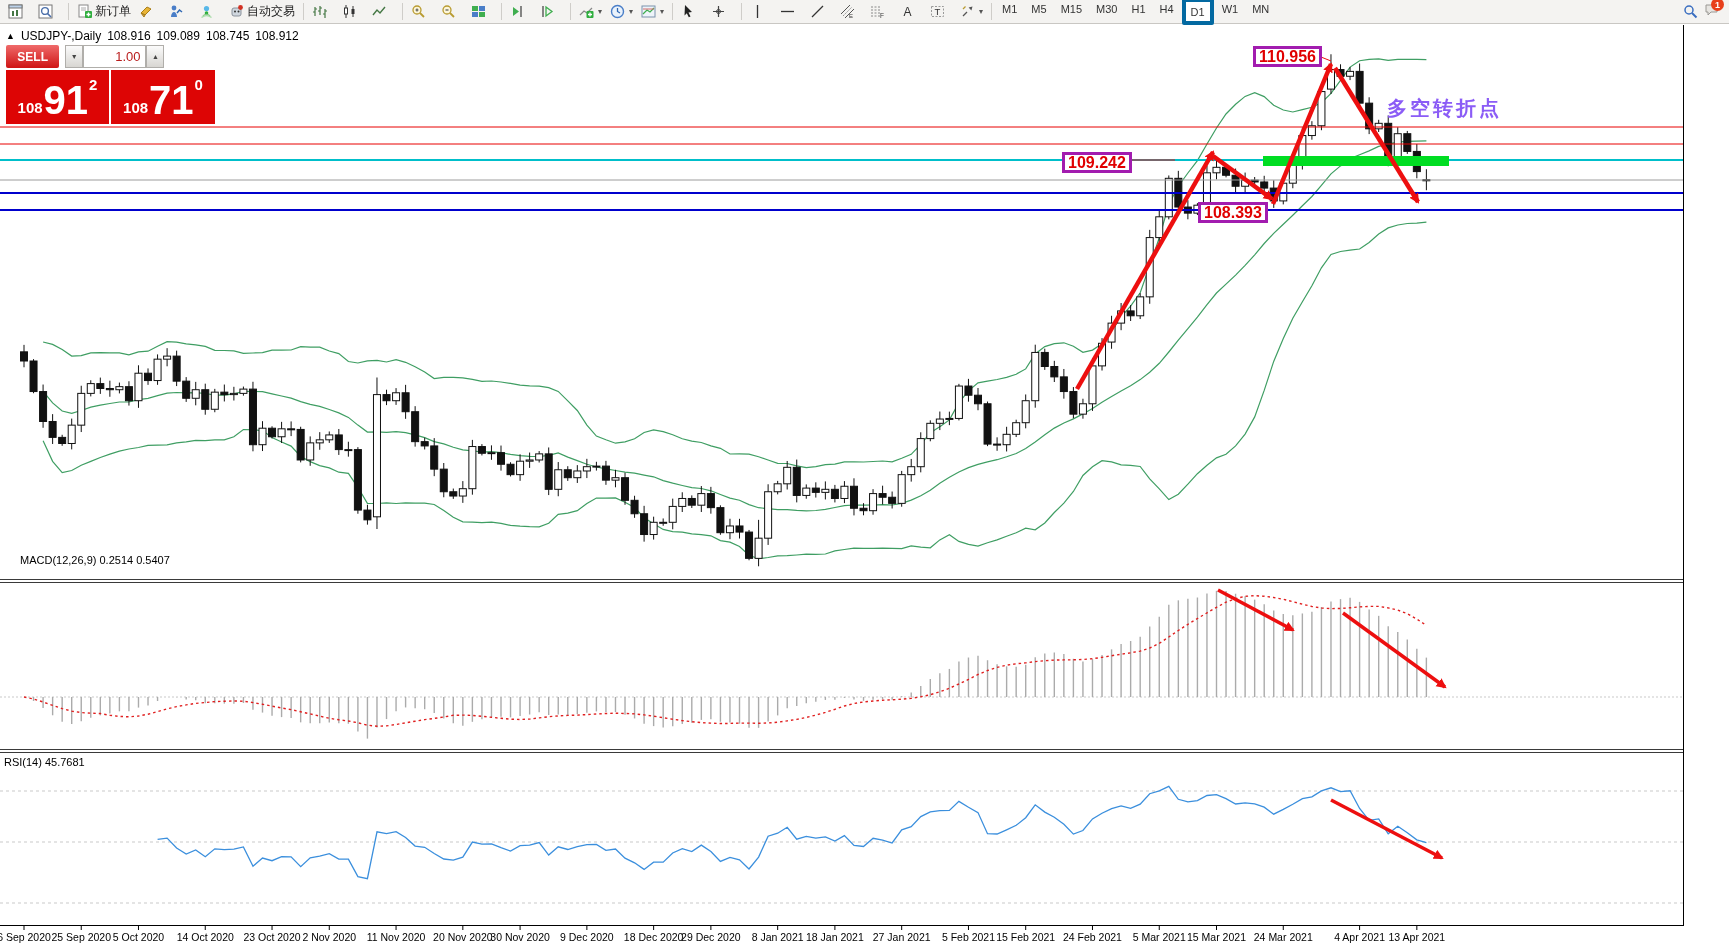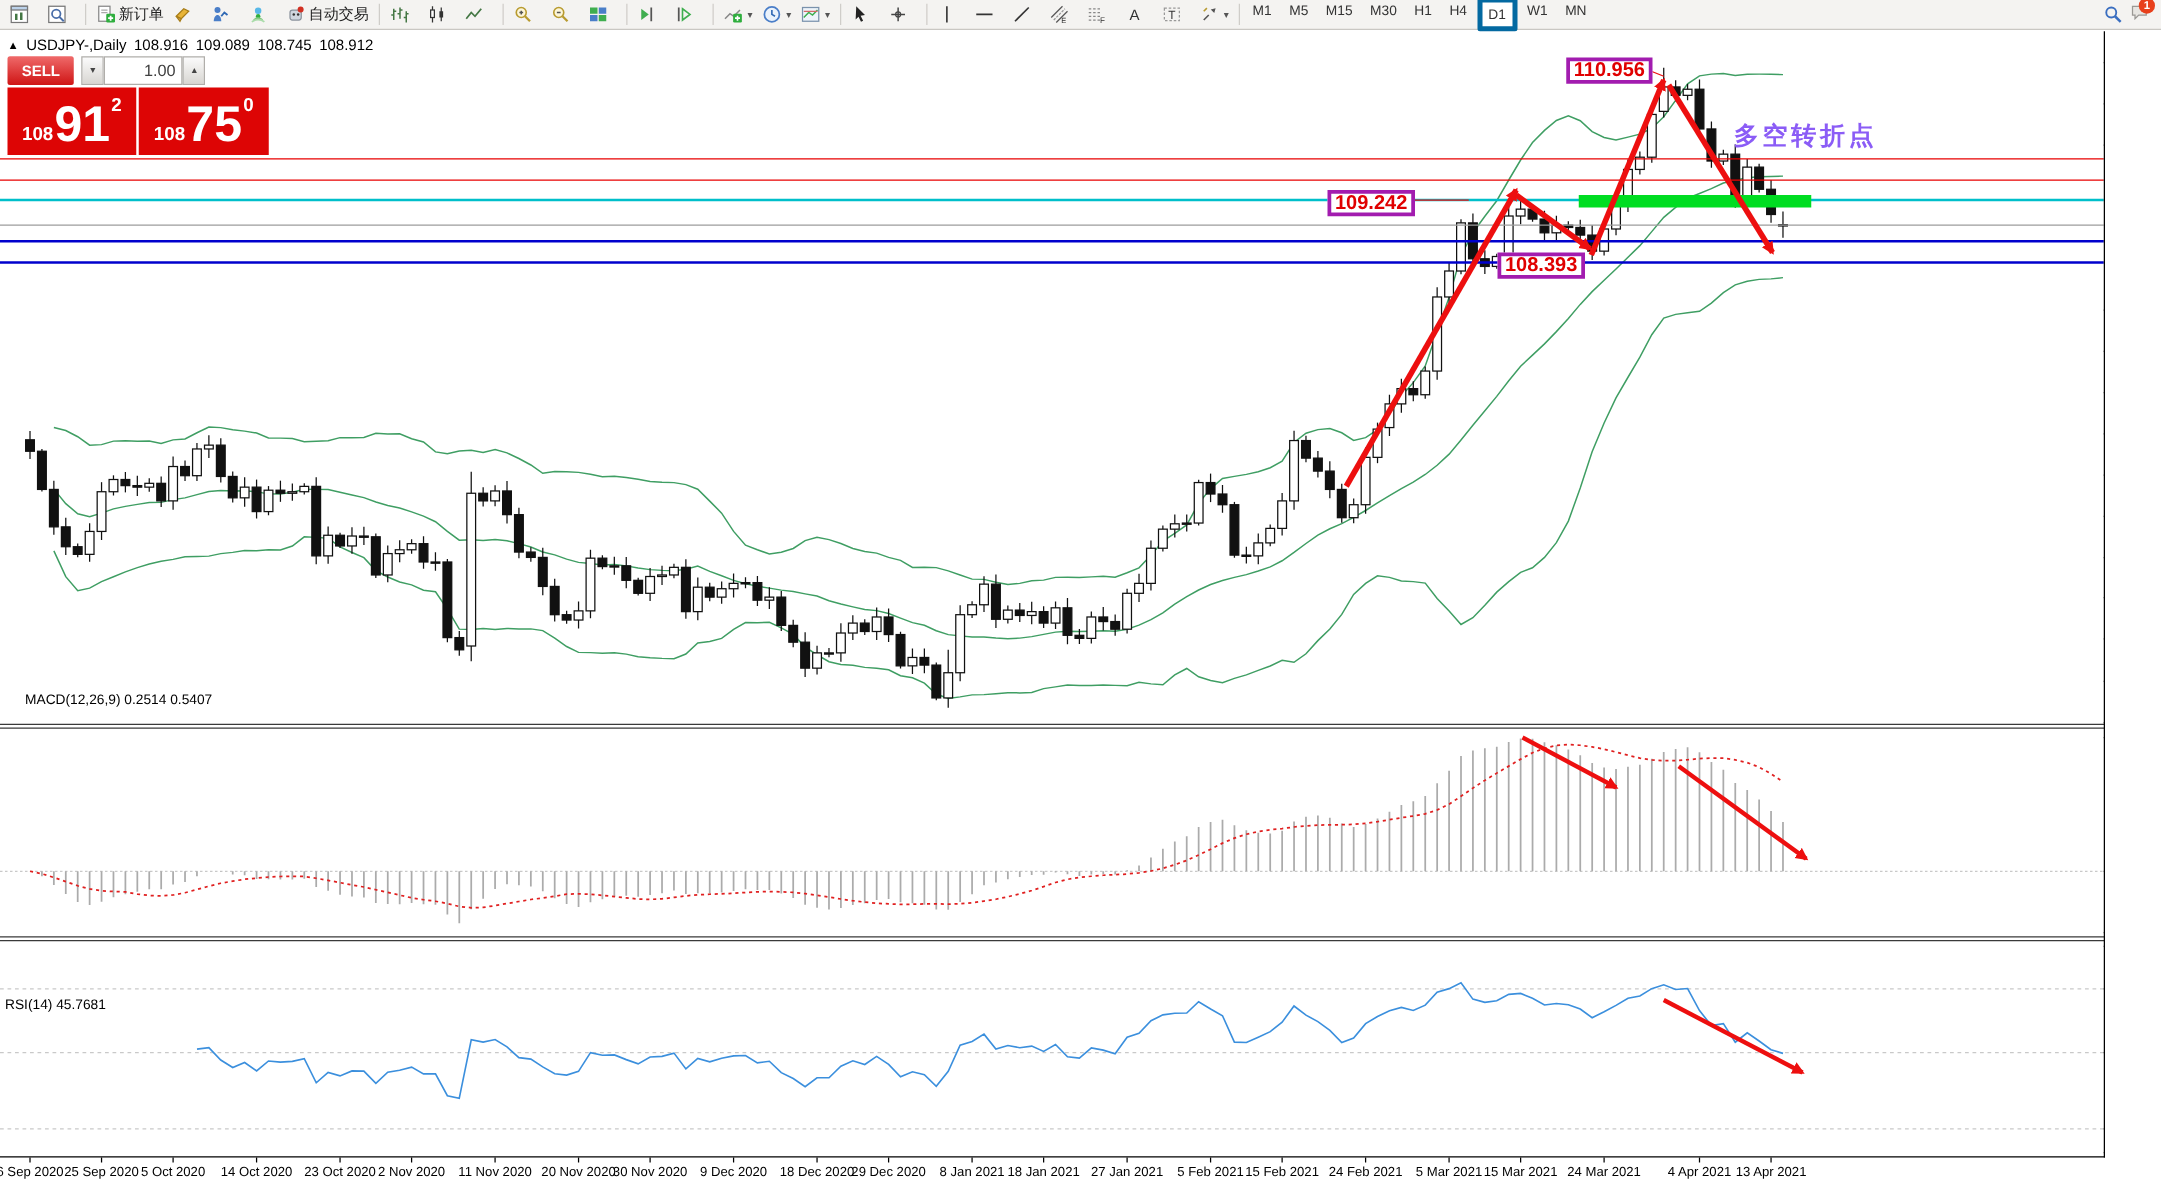--- a/index.html
+++ b/index.html
@@ -24,21 +24,21 @@
     height:15px;line-height:15px;padding:0 3px;}
   #cn-note{left:1387px;top:95px;color:#8b5cf6;font-size:20px;font-weight:bold;letter-spacing:3px;}
   .ind-label{font-size:11px;color:#000;}
   
   #trade{position:absolute;left:6px;top:45px;z-index:20;width:212px;}
   .trow1{display:flex;height:23px;}
   .btn-trade{background:linear-gradient(#ef6a6a,#cf1414);color:#fff;font-size:12px;font-weight:bold;
     display:flex;align-items:center;justify-content:center;border-radius:2px;}
   .spin{background:linear-gradient(#fbfbfb,#d8d6d2);border:1px solid #b0aeaa;font-size:7px;color:#444;
     display:flex;align-items:center;justify-content:center;}
-  #vol-box{background:#fff;border:1px solid #b0aeaa;font-size:13px;color:#404040;display:flex;
+  #vol-box{background:#fff;border:1px solid #b0aeaa;font-size:13px;color:#b91c1c;display:flex;
     align-items:center;justify-content:flex-end;padding-right:5px;}
   .trow2{display:flex;margin-top:2px;height:54px;}
   .bigpx{background:#dd0505;color:#fff;display:flex;align-items:flex-end;justify-content:center;padding-bottom:4px;}
   .px-small{font-size:15px;font-weight:bold;margin-bottom:4px;}
   .px-big{font-size:40px;font-weight:bold;line-height:40px;margin:0 1px;}
   .px-sup{font-size:15px;font-weight:bold;align-self:flex-start;margin-top:6px;}
 </style>
 </head>
 <body>
 
@@ -886,25 +886,25 @@
     <div class="btn-trade" style="width:53px;margin-left:4px;margin-top:40px;">BUY</div>
   </div>
   <div class="trow2">
     <div class="bigpx" style="width:103px;">
       <span class="px-small">108</span>
       <span class="px-big">91</span>
       <span class="px-sup">2</span>
     </div>
     <div class="bigpx" style="width:104px;margin-left:2px;">
       <span class="px-small">108</span>
-      <span class="px-big">75</span>
+      <span class="px-big">71</span>
       <span class="px-sup">0</span>
     </div>
   </div>
 </div>
 
 <div class="overlay ind-label" style="left:4px;top:554px;padding-left:16px;">MACD(12,26,9) 0.2514 0.5407</div>
-<div class="overlay ind-label" style="left:4px;top:756px;margin-top:42px;">RSI(14) 45.7681</div>
+<div class="overlay ind-label" style="left:4px;top:756px;">RSI(14) 45.7681</div>
 
 <div class="overlay price-note" style="left:1253px;top:46px;">110.956</div>
 <div class="overlay price-note" style="left:1062px;top:152px;">109.242</div>
 <div class="overlay price-note" style="left:1198px;top:202px;">108.393</div>
 <div id="cn-note" class="overlay">多空转折点</div>
 
 </body></html>

